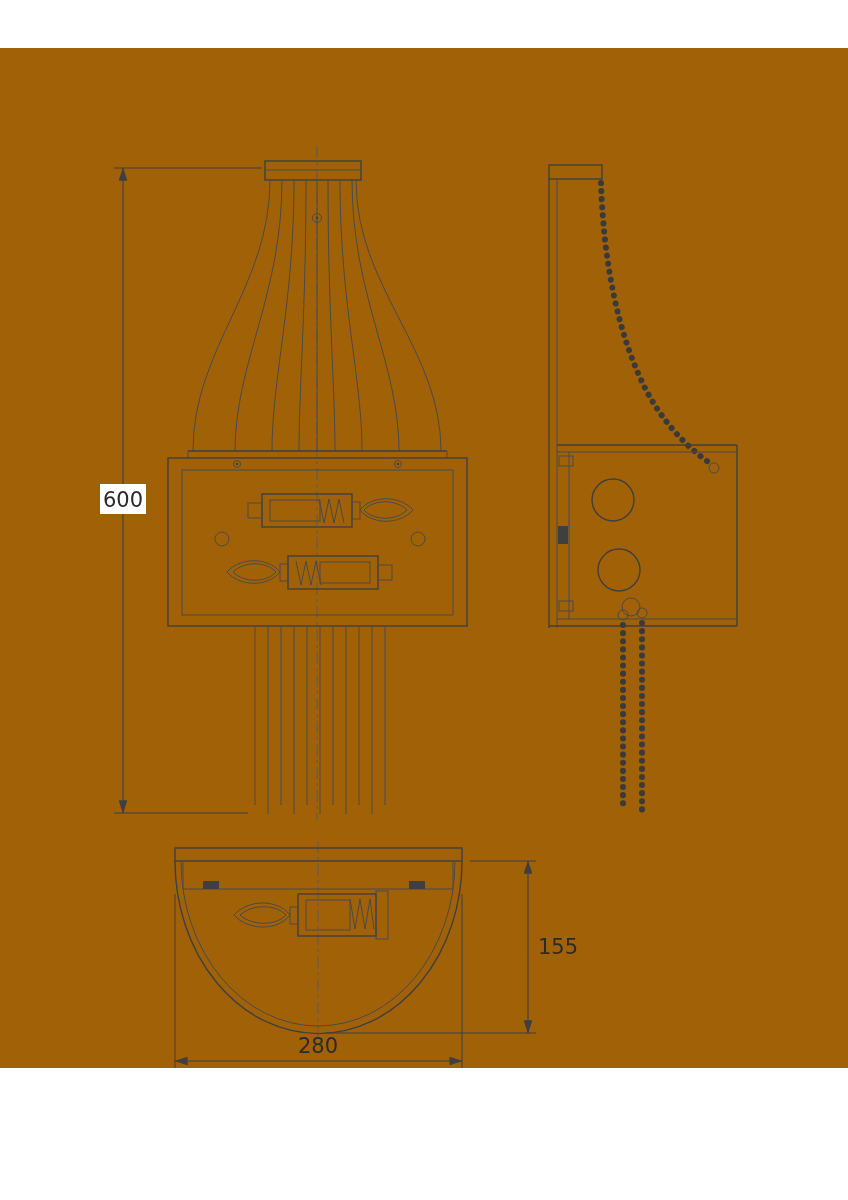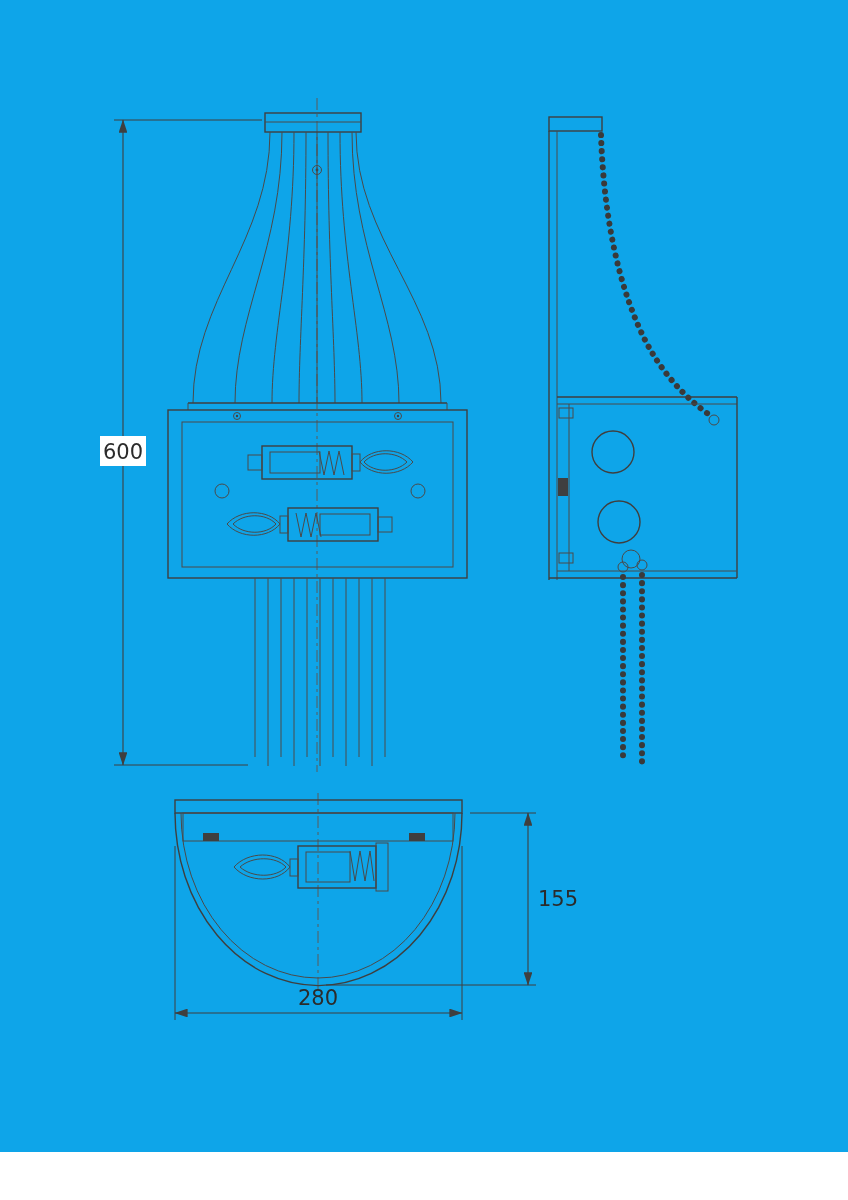--- a/index.html
+++ b/index.html
@@ -1,16 +1,16 @@
 <!DOCTYPE html>
 <html><head>
 <meta charset="utf-8">
 <style>
   html,body{margin:0;padding:0;background:#ffffff;}
-  .page{width:848px;height:1152px;background:#0ea5e9;position:relative;overflow:hidden;}
+  .page{width:848px;height:1020px;background:#a16207;position:relative;overflow:hidden;margin-top:48px;}
   svg{display:block;}
   .ln{stroke:#3f3f3f;fill:none;stroke-width:1.4;}
   .thin{stroke:#4a4a4a;fill:none;stroke-width:1;}
   .fillk{fill:#3f3f3f;stroke:none;}
   .dash{stroke:#5a5a5a;fill:none;stroke-width:1;stroke-dasharray:12 4 3 4;}
   .dim{stroke:#3f3f3f;fill:none;stroke-width:1.1;}
   .ext{stroke:#3f3f3f;fill:none;stroke-width:1;}
   .beads{stroke:#3a3a3a;stroke-width:6;stroke-linecap:round;stroke-dasharray:0.1 8;fill:none;}
   .dimtext{font-family:"DejaVu Sans","Liberation Sans",sans-serif;font-size:21px;fill:#2b2b2b;}
   .labelbg{fill:#ffffff;stroke:none;}

